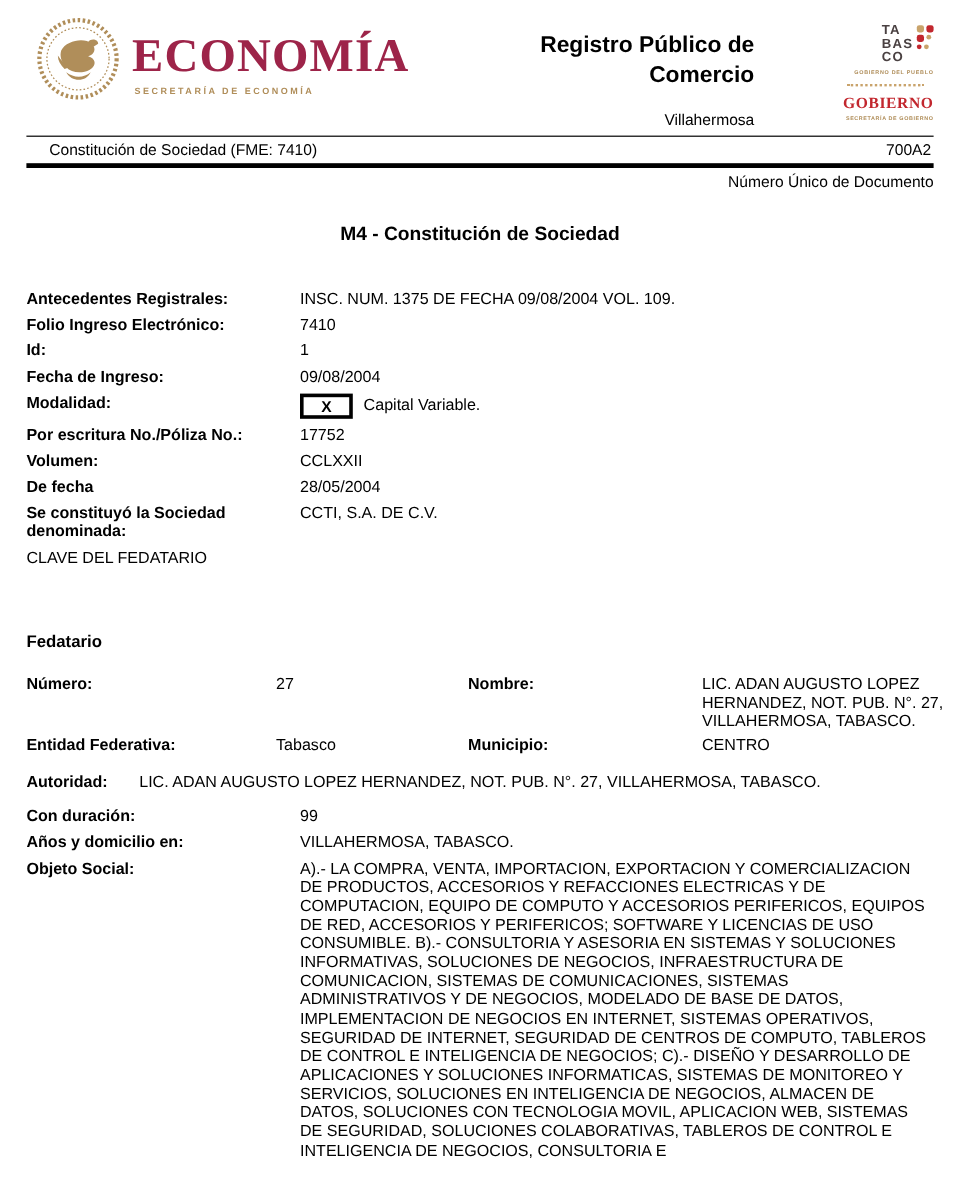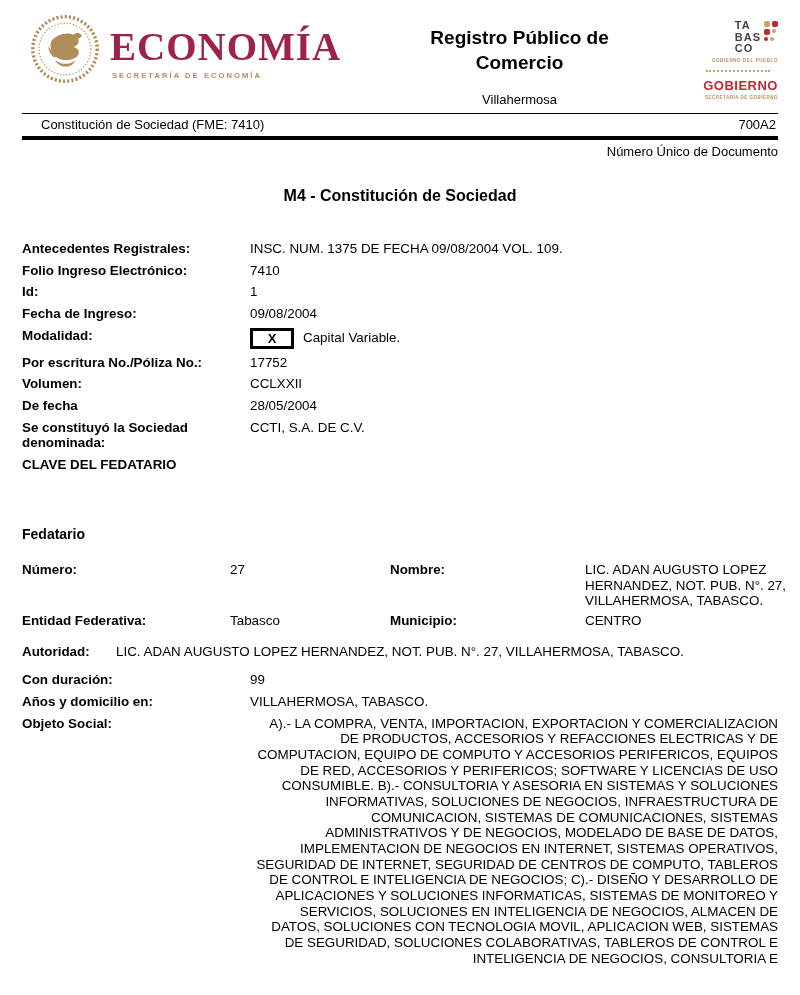--- a/index.html
+++ b/index.html
@@ -20,40 +20,40 @@
   .eagle-wrap { width: 70px; height: 70px; flex: 0 0 auto; }
   .econ-text { display: flex; flex-direction: column; margin-top: 8px; }
   .econ-wordmark {
     font-family: "Liberation Serif", "DejaVu Serif", serif;
     font-weight: bold; font-size: 39px; color: #9D2449; letter-spacing: 1px; line-height: 1;
   }
   .econ-sub {
     font-size: 7.5px; font-weight: bold; color: #B08E5A;
     letter-spacing: 2.1px; margin-top: 5px; padding-left: 2px;
   }
-  .header-center { text-align: center; padding-top: 14px; }
+  .header-center { text-align: right; padding-top: 14px; }
   .rpc-title {
     font-weight: bold; font-size: 19px; line-height: 1.3;
     width: 218px; margin: 0 auto;
   }
   .rpc-office { font-size: 13px; margin-top: 17px; }
 
   .logo-tabasco { width: 80px; text-align: right; margin-top: 3px; }
   .tab-top { display: inline-flex; align-items: flex-start; gap: 3px; }
   .tab-words { display: flex; flex-direction: column; align-items: flex-start; }
   .tab-word { font-size: 11px; font-weight: bold; color: #4a4142; letter-spacing: 1px; line-height: 1.05; }
   .tab-icons { display: flex; flex-direction: column; gap: 2px; padding-top: 1px; }
   .tab-icon-row { display: flex; gap: 2px; }
   .blob { display: inline-block; width: 6px; height: 6px; border-radius: 2px; }
   .blob.red { background: #C2272E; }
   .blob.tan { background: #C9A36B; }
   .blob.sm { width: 4px; height: 4px; }
   .tab-tagline { font-size: 4.5px; font-weight: bold; color: #B08E5A; letter-spacing: 0.6px; margin-top: 3px; }
   .tab-dotted { border-top: 2px dotted #C9A36B; width: 64px; margin: 7px auto 6px auto; }
-  .tab-gobierno { font-size: 13px; font-weight: 900; color: #C2272E; letter-spacing: 0.5px; }
+  .tab-gobierno { font-size: 13px; font-weight: 900; color: #C2272E; letter-spacing: 0.5px; font-family: Liberation Serif, serif; }
   .tab-secretaria { font-size: 4.5px; font-weight: bold; color: #B08E5A; letter-spacing: 0.5px; margin-top: 2px; }
 
   
   .subheader { padding: 0 22px; }
   .rule-thin { border-top: 1px solid #000; }
   .subheader-row {
     display: flex; justify-content: space-between; align-items: flex-end;
     font-size: 13px; padding: 3px 2px 4px 2px; margin-left: 17px;
   }
   .rule-thick { border-top: 4px solid #000; }
@@ -65,31 +65,31 @@
   .fields { margin-top: 36px; }
   .frow { display: grid; grid-template-columns: 228px 1fr; align-items: start; margin-bottom: 6px; }
   .flabel { font-weight: bold; font-size: 13.4px; line-height: 1.17; }
   .fvalue { font-size: 13.4px; line-height: 1.17; }
   .checkbox-line { display: flex; align-items: center; gap: 9px; }
   .checkbox {
     width: 44px; height: 21px; border: 3px solid #000;
     display: inline-flex; align-items: center; justify-content: center;
     font-weight: bold; font-size: 13px;
   }
-  .clave-row { font-weight: bold; font-size: 13.4px; margin-top: 3px; }
+  .clave-row { font-weight: normal; font-size: 13.4px; margin-top: 3px; }
 
   .fedatario { margin-top: 54px; }
   .fed-heading { font-weight: bold; font-size: 14px; margin-bottom: 20px; }
   .fed-row { display: grid; grid-template-columns: 208px 160px 195px 205px; align-items: start; margin-bottom: 4px; }
 
   .autoridad-row { display: flex; margin-top: 15px; }
   .autoridad-row .flabel { flex: 0 0 94px; }
 
   .duracion-block { margin-top: 13px; }
-  .objeto-value { max-width: 540px; text-align: right; }
+  .objeto-value { max-width: 540px; }
 </style>
 </head>
 <body>
 
 <div class="page">
 
   <div class="header">
 
     <div class="logo-economia">
       <div class="eagle-wrap">

